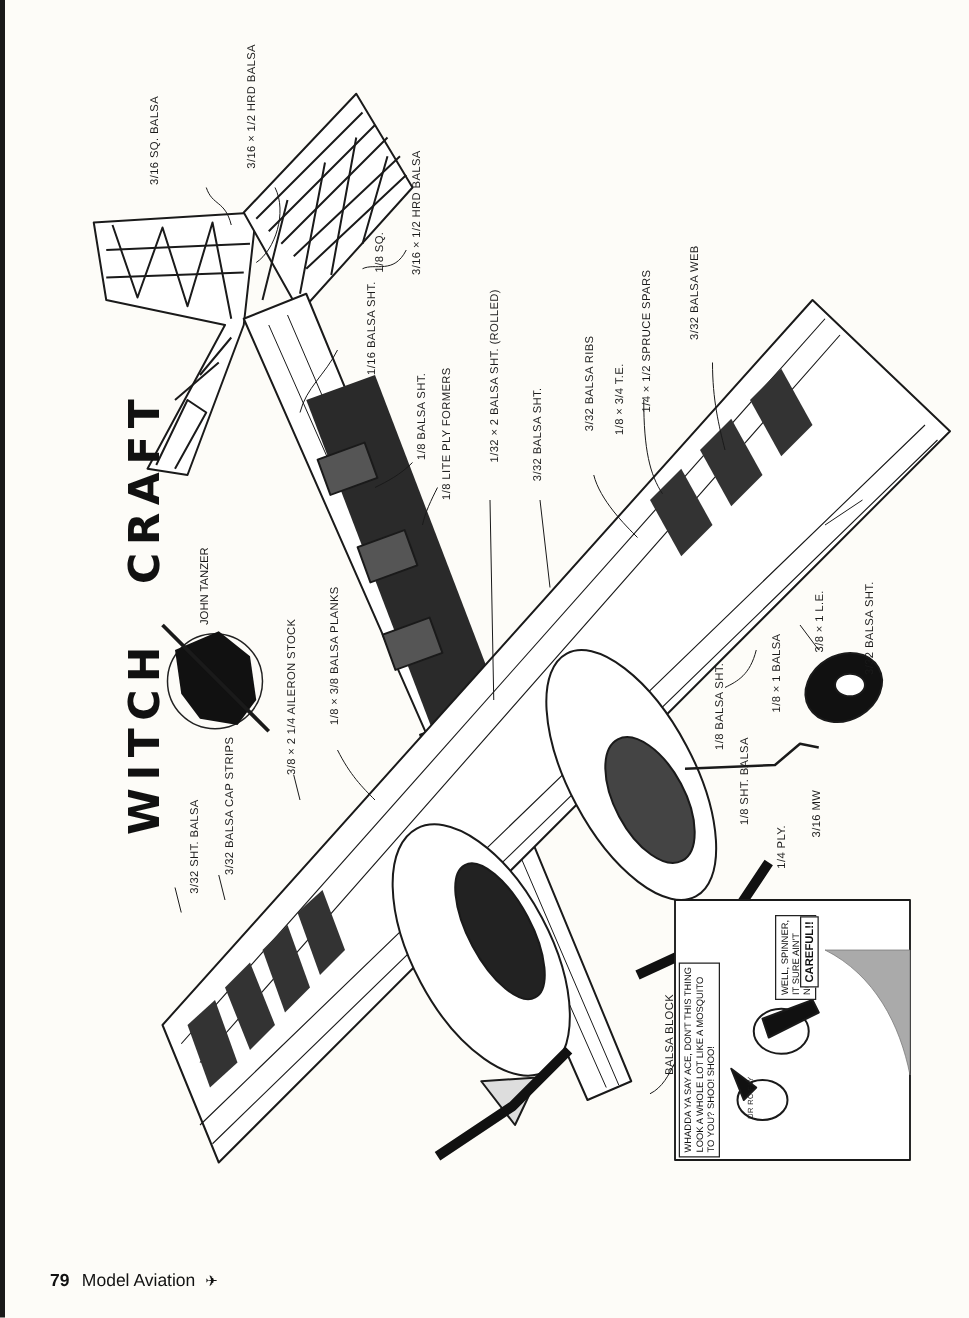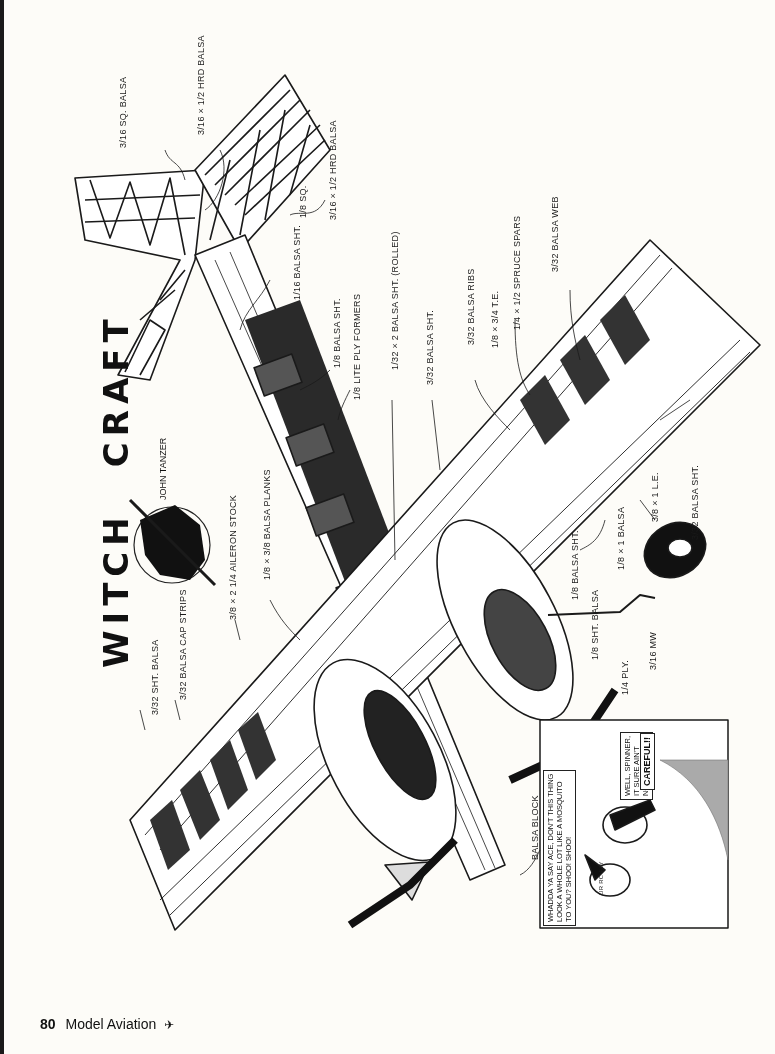--- a/index.html
+++ b/index.html
@@ -147,16 +147,16 @@
 <div class="bubble" style="left:543px;top:926px;">WHADDA YA SAY ACE, DON'T THIS THING
 LOOK A WHOLE LOT LIKE A MOSQUITO
 TO YOU? SHOO! SHOO!</div>
 <div class="bubble" style="left:620px;top:800px;">WELL, SPINNER,
 IT SURE AIN'T
 NO LAZY BEE!</div>
 <div class="bubble big" style="left:640px;top:790px;">CAREFUL!!</div>
 <div class="lbl" style="left:598px;top:895px;font-size:6px;">UR RC FLY</div>
 
 <div class="footer">
-  <span class="pg">80</span>
+  <span class="pg">79</span>
   <span>Model Aviation</span>
   <span style="font-size:12px;margin-left:4px;">✈</span>
 </div>
 
 </body></html>

